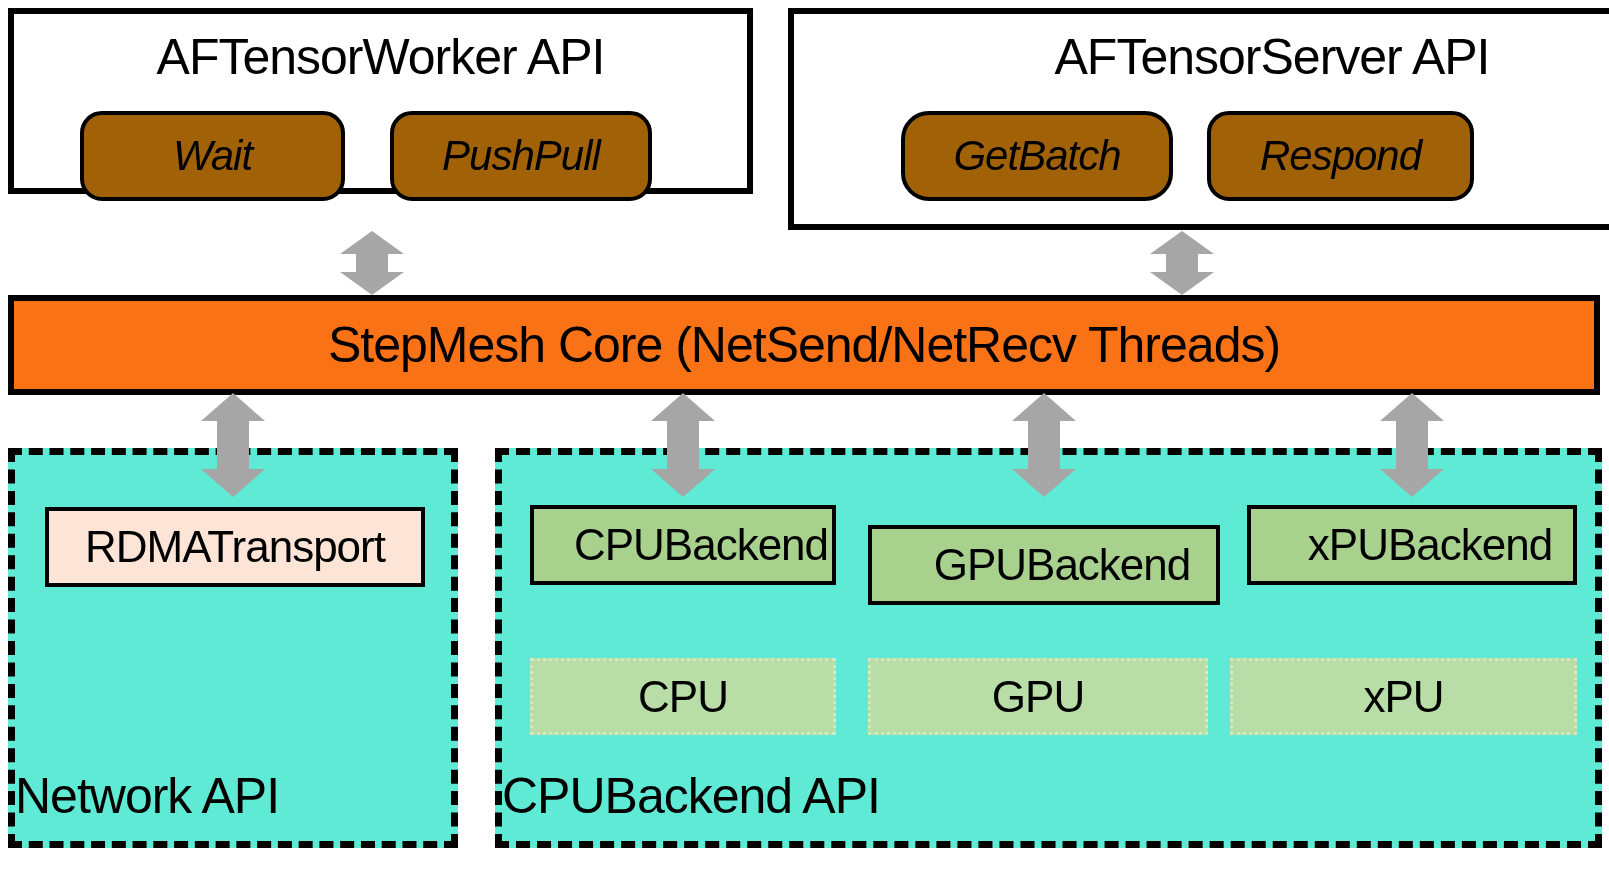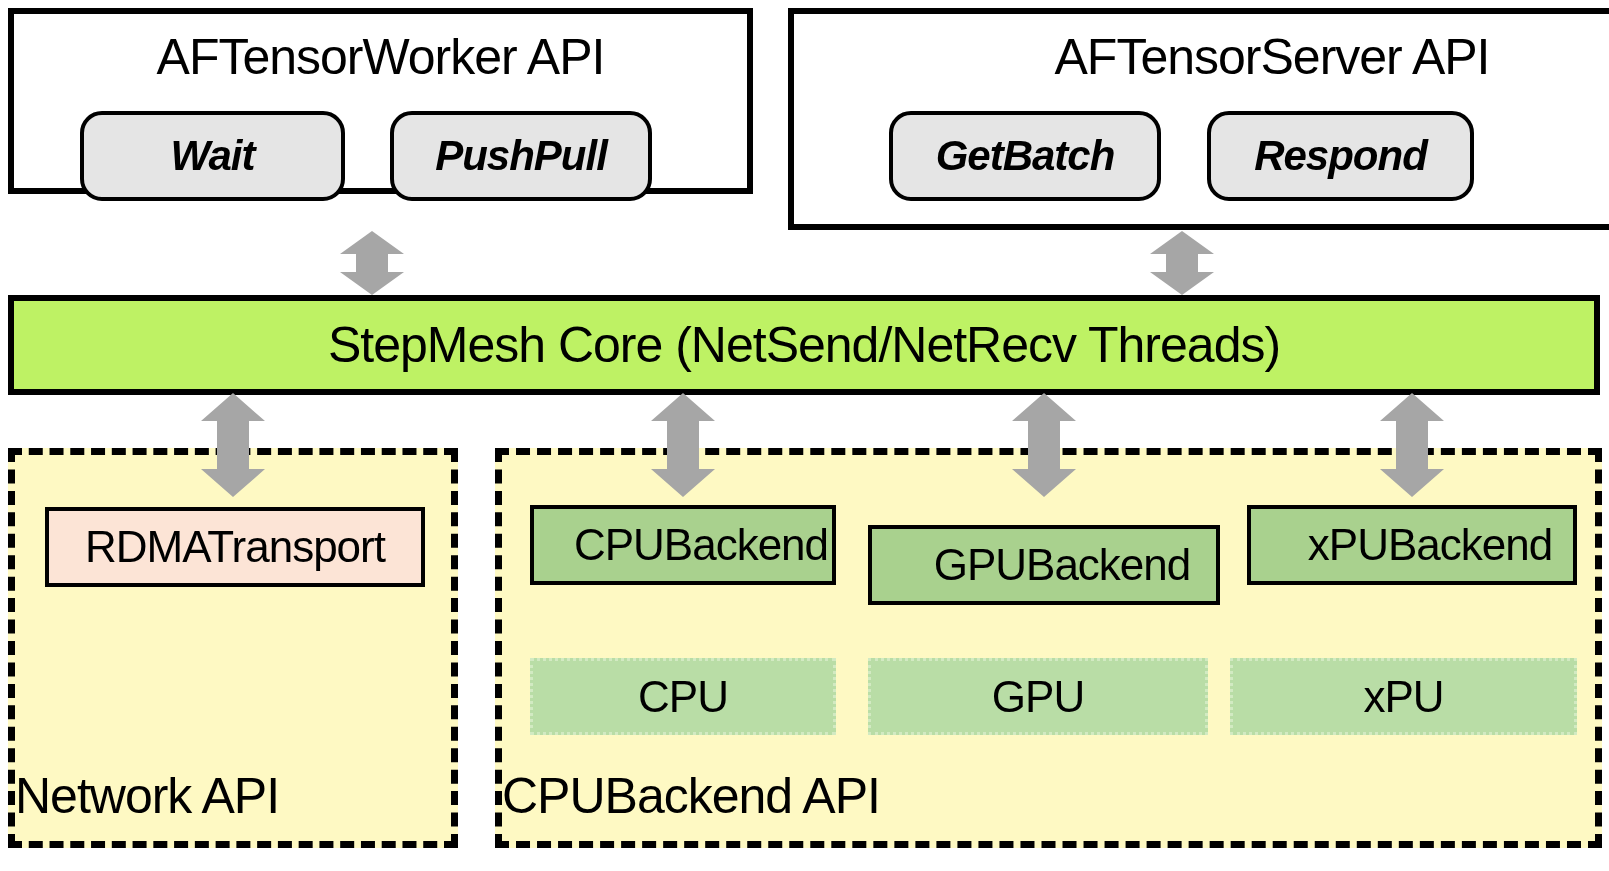--- a/index.html
+++ b/index.html
@@ -12,30 +12,30 @@
   
   .frame{border:6px solid var(--ink,#000);background:#fff;}
   .box-title{
     width:100%;text-align:center;font-size:50px;line-height:1.1;
     padding-top:16px;letter-spacing:-1px;
   }
   
   .op{
     position:absolute;box-sizing:border-box;border:4px solid var(--ink,#000);
     border-radius:22px;display:flex;align-items:center;justify-content:center;
-    font-size:42px;font-weight:bold;font-style:italic;letter-spacing:-1px;
-    background:#e5e5e5;
+    font-size:42px;font-weight:normal;font-style:italic;letter-spacing:-1px;
+    background:#a16207;
   }
   
   .core{
     border:6px solid var(--ink,#000);display:flex;align-items:center;justify-content:center;
-    font-size:50px;letter-spacing:-1px;background:#bef264;
+    font-size:50px;letter-spacing:-1px;background:#f97316;
   }
   
-  .zone{border:7px dashed var(--ink,#000);background:#fef9c3;}
+  .zone{border:7px dashed var(--ink,#000);background:#5eead4;}
   .zone-label{
     position:absolute;left:0;right:0;bottom:16px;text-align:left;
     font-size:50px;letter-spacing:-1px;
   }
   
   .chip{
     position:absolute;box-sizing:border-box;display:flex;align-items:center;justify-content:center;
     font-size:44px;letter-spacing:-1px;
   }
   .chip.solid-border{border:4px solid var(--ink,#000);}
@@ -54,21 +54,21 @@
 <div class="canvas">
 
   <div class="abs frame" style="left:8px;top:8px;width:745px;height:186px;">
     <div class="box-title">AFTensorWorker API</div>
     <div class="op" style="left:66px;top:97px;width:265px;height:90px;">Wait</div>
     <div class="op" style="left:376px;top:97px;width:262px;height:90px;">PushPull</div>
   </div>
 
   <div class="abs frame" style="left:788px;top:8px;width:968px;height:222px;">
     <div class="box-title">AFTensorServer API</div>
-    <div class="op" style="left:95px;top:97px;width:272px;height:90px;">GetBatch</div>
+    <div class="op" style="left:107px;top:97px;width:272px;height:90px;border-radius:28px;">GetBatch</div>
     <div class="op" style="left:413px;top:97px;width:267px;height:90px;">Respond</div>
   </div>
 
   <div class="abs arrow" style="left:340px;top:231px;width:64px;height:64px;">
     <svg viewBox="0 0 64 64" preserveAspectRatio="none">
         <polygon points="32,0 64,23 48,23 48,41 64,41 32,64 0,41 16,41 16,23 0,23"></polygon>
       </svg>
   </div>
   <div class="abs arrow" style="left:1150px;top:231px;width:64px;height:64px;">
     <svg viewBox="0 0 64 64" preserveAspectRatio="none">

